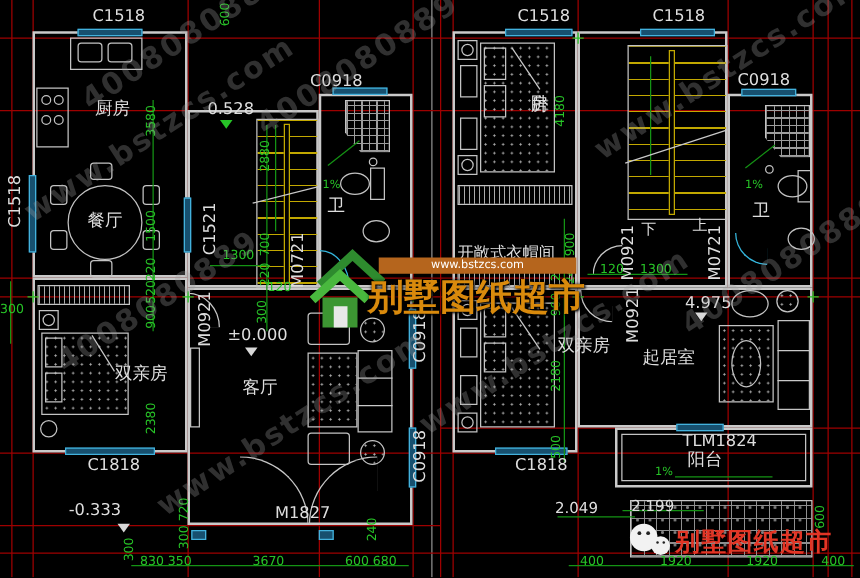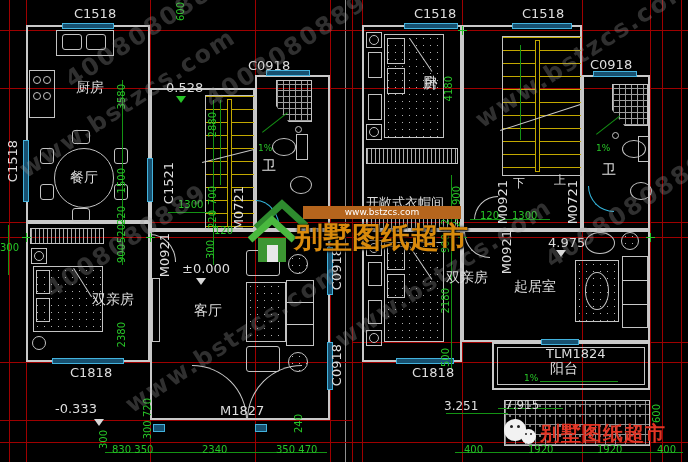--- a/index.html
+++ b/index.html
@@ -266,22 +266,22 @@
   <div class="t cn" style="left:92px;top:292px">双亲房</div>
   <div class="t" style="left:70px;top:366px">C1818</div>
   <div class="t vt" style="left:330px;top:248px">C0918</div>
   <div class="t vt" style="left:330px;top:344px">C0918</div>
   <div class="t" style="left:55px;top:402px">-0.333</div>
   <div class="t" style="left:220px;top:404px">M1827</div>
   <div class="t g vt" style="left:143px;top:398px">300 720</div>
   <div class="t g vt" style="left:99px;top:430px">300</div>
   <div class="t g vt" style="left:294px;top:414px">240</div>
   <div class="t g" style="left:112px;top:445px">830 350</div>
-  <div class="t g" style="left:202px;top:445px">2340</div>
-  <div class="t g" style="left:276px;top:445px">350 470</div>
+  <div class="t g" style="left:202px;top:445px">3670</div>
+  <div class="t g" style="left:276px;top:445px">600 680</div>
 
   <div class="t" style="left:414px;top:7px">C1518</div>
   <div class="t" style="left:522px;top:7px">C1518</div>
   <div class="t" style="left:590px;top:58px">C0918</div>
   <div class="t cn stack" style="left:424px;top:64px">卧房</div>
   <div class="t g vt" style="left:444px;top:76px">4180</div>
   <div class="t" style="left:366px;top:196px">开敞式衣帽间</div>
   <div class="t g vt" style="left:452px;top:186px">240 900</div>
   <div class="t" style="left:513px;top:177px;font-size:12px">下</div>
   <div class="t" style="left:554px;top:174px;font-size:12px">上</div>
@@ -296,22 +296,22 @@
   <div class="t g vt" style="left:441px;top:348px">500</div>
   <div class="t cn" style="left:602px;top:162px">卫</div>
   <div class="t g sm" style="left:596px;top:144px">1%</div>
   <div class="t" style="left:548px;top:236px">4.975</div>
   <div class="t cn" style="left:446px;top:270px">双亲房</div>
   <div class="t cn" style="left:514px;top:279px">起居室</div>
   <div class="t" style="left:412px;top:366px">C1818</div>
   <div class="t" style="left:546px;top:347px">TLM1824</div>
   <div class="t cn" style="left:550px;top:361px">阳台</div>
   <div class="t g sm" style="left:524px;top:374px">1%</div>
-  <div class="t" style="left:444px;top:400px;font-size:12px">3.251</div>
-  <div class="t" style="left:505px;top:399px;font-size:12px">7.915</div>
+  <div class="t" style="left:444px;top:400px;font-size:12px">2.049</div>
+  <div class="t" style="left:505px;top:399px;font-size:12px">2.199</div>
   <div class="t g" style="left:464px;top:445px">400</div>
   <div class="t g" style="left:528px;top:445px">1920</div>
   <div class="t g" style="left:597px;top:445px">1920</div>
   <div class="t g" style="left:657px;top:445px">400</div>
   <div class="t g vt" style="left:652px;top:404px">600</div>
 
   <div class="wm" style="left:14px;top:160px">www.bstzcs.com</div>
   <div class="wm" style="left:40px;top:280px">4008080889</div>
   <div class="wm" style="left:120px;top:395px">www.bstzcs.com</div>
   <div class="wm" style="left:200px;top:90px">4008080889</div>

